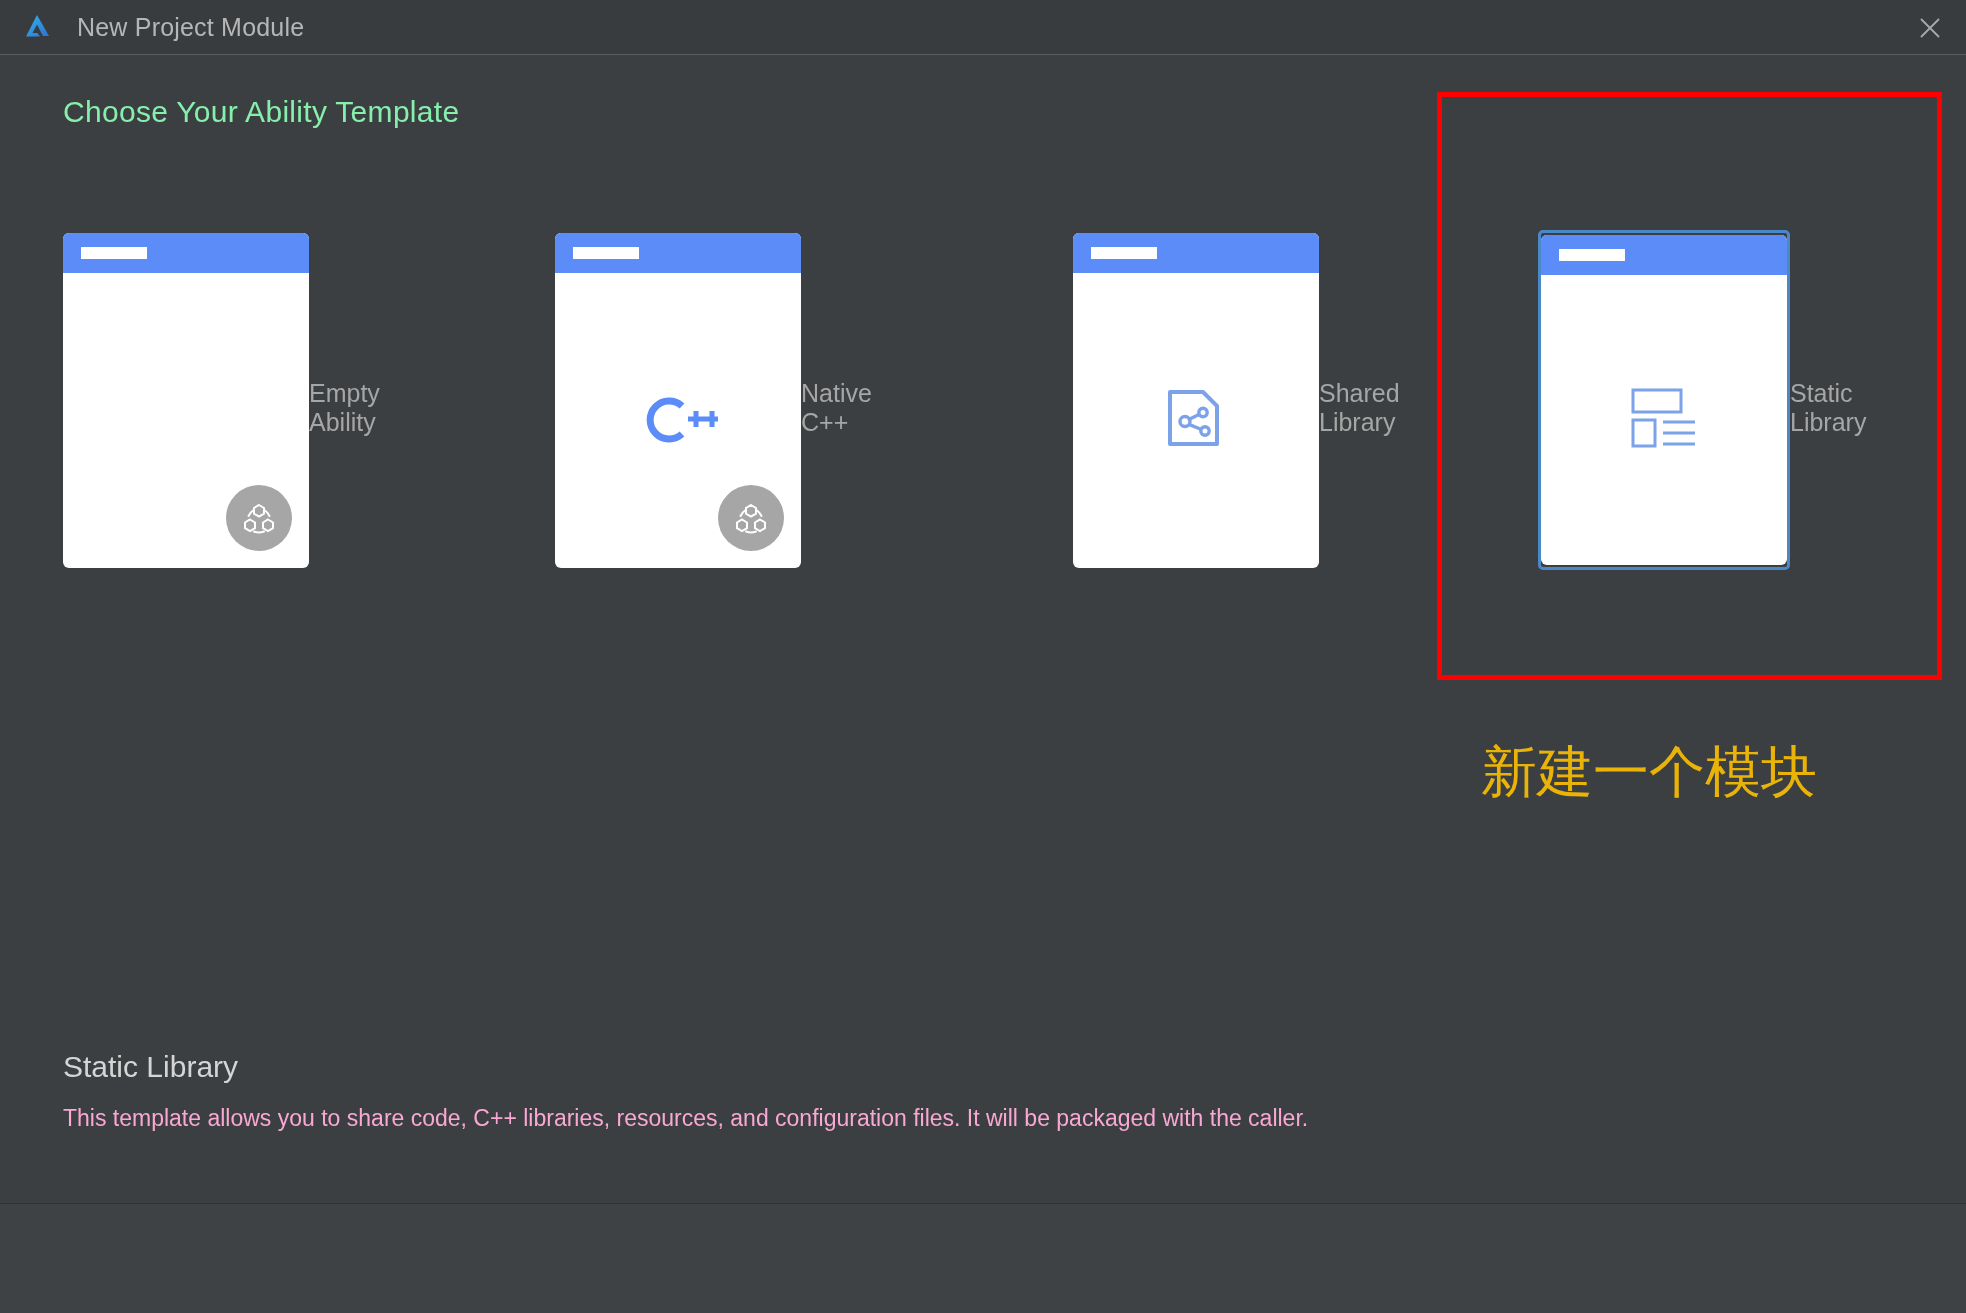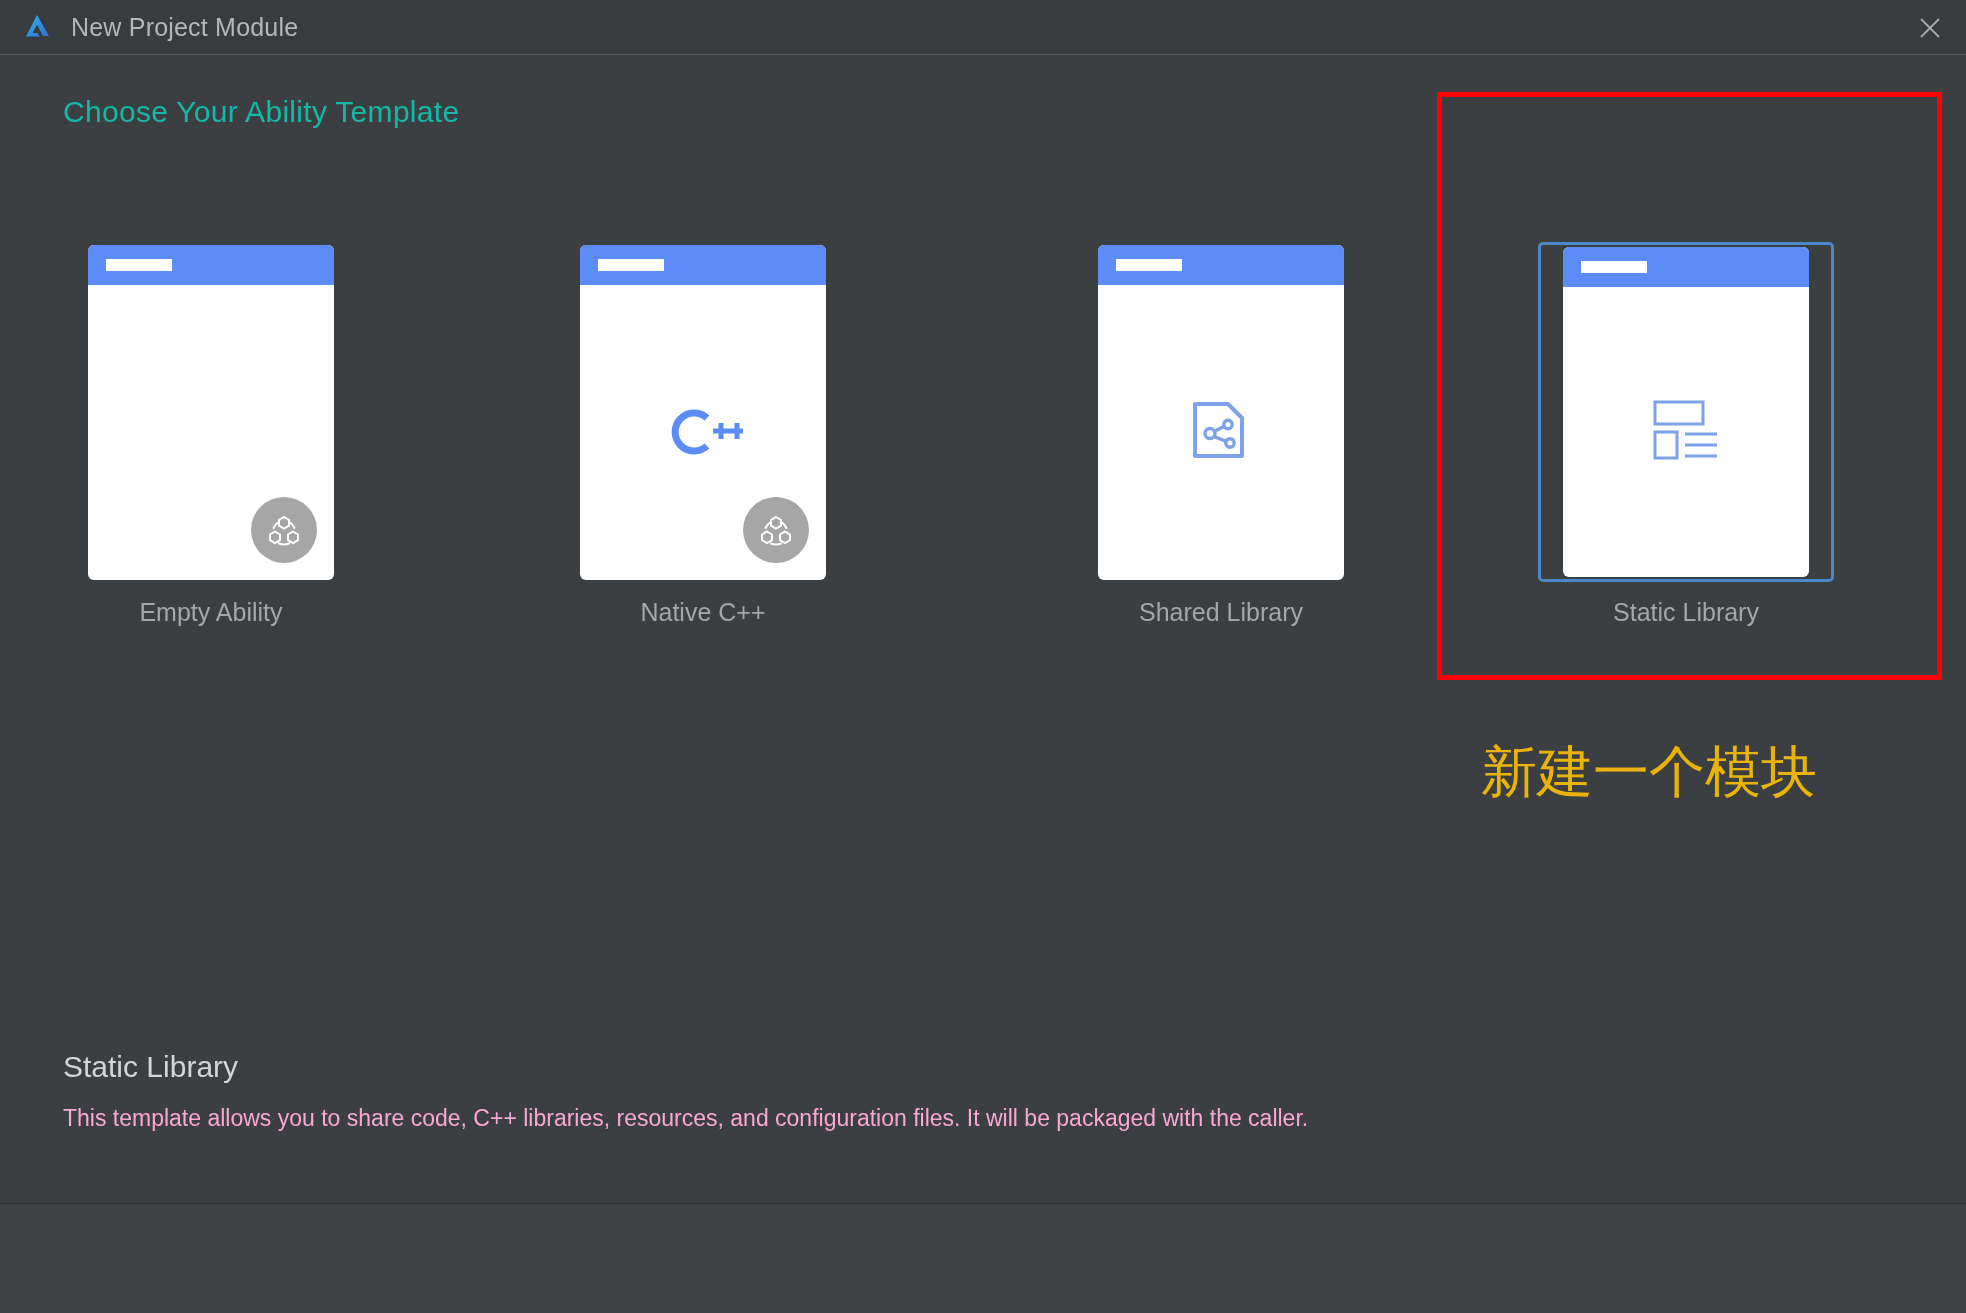--- a/index.html
+++ b/index.html
@@ -22,21 +22,21 @@
     background: #393c3e;
     border-bottom: 1px solid #5a5d5f;
     display: flex; align-items: center;
   }
   .app-logo {
     margin-left: 22px;
     width: 30px; height: 30px;
     display: flex; align-items: center; justify-content: center;
   }
   .title-text {
-    margin-left: 19px;
+    margin-left: 25px;
     font-size: 25px;
     color: #b6b6b6;
     letter-spacing: .2px;
   }
   .close-btn {
     position: absolute; right: 18px; top: 10px;
     width: 36px; height: 36px;
     display: flex; align-items: center; justify-content: center;
     cursor: pointer;
   }
@@ -45,21 +45,21 @@
   
   .artifact {
     position: absolute; left: 0; top: 0;
     width: 120px; height: 5px;
     background: #2b2d2f;
   }
 
   
   .heading {
     position: absolute; left: 63px; top: 95px;
-    font-size: 30px; color: #14b8a6;
+    font-size: 30px; color: #86efac;
     letter-spacing: .3px;
   }
 
   
   .search-box {
     position: absolute; left: 1327px; top: 160px;
     width: 565px; height: 45px;
     background: #4a4d4f;
     border: 1px solid #5e6163;
     border-radius: 3px;
@@ -81,23 +81,23 @@
     display: flex; align-items: center; justify-content: center;
     cursor: pointer;
   }
 
   
   .templates {
     position: absolute; left: 63px; top: 230px;
     width: 1840px; height: 400px;
   }
   .tpl {
-    position: absolute; top: 12px;
+    position: absolute; top: 0;
     width: 296px;
-    display: flex; flex-direction: column; align-items: center;
+    display: flex; flex-direction: row; align-items: center;
     cursor: pointer;
   }
   .tpl.t0 { left: 0px; }
   .tpl.t1 { left: 492px; }
   .tpl.t2 { left: 1010px; }
   .tpl.t3 { left: 1475px; }
 
   .tpl-sel-wrap {
     position: relative;
     width: 296px; height: 340px;

